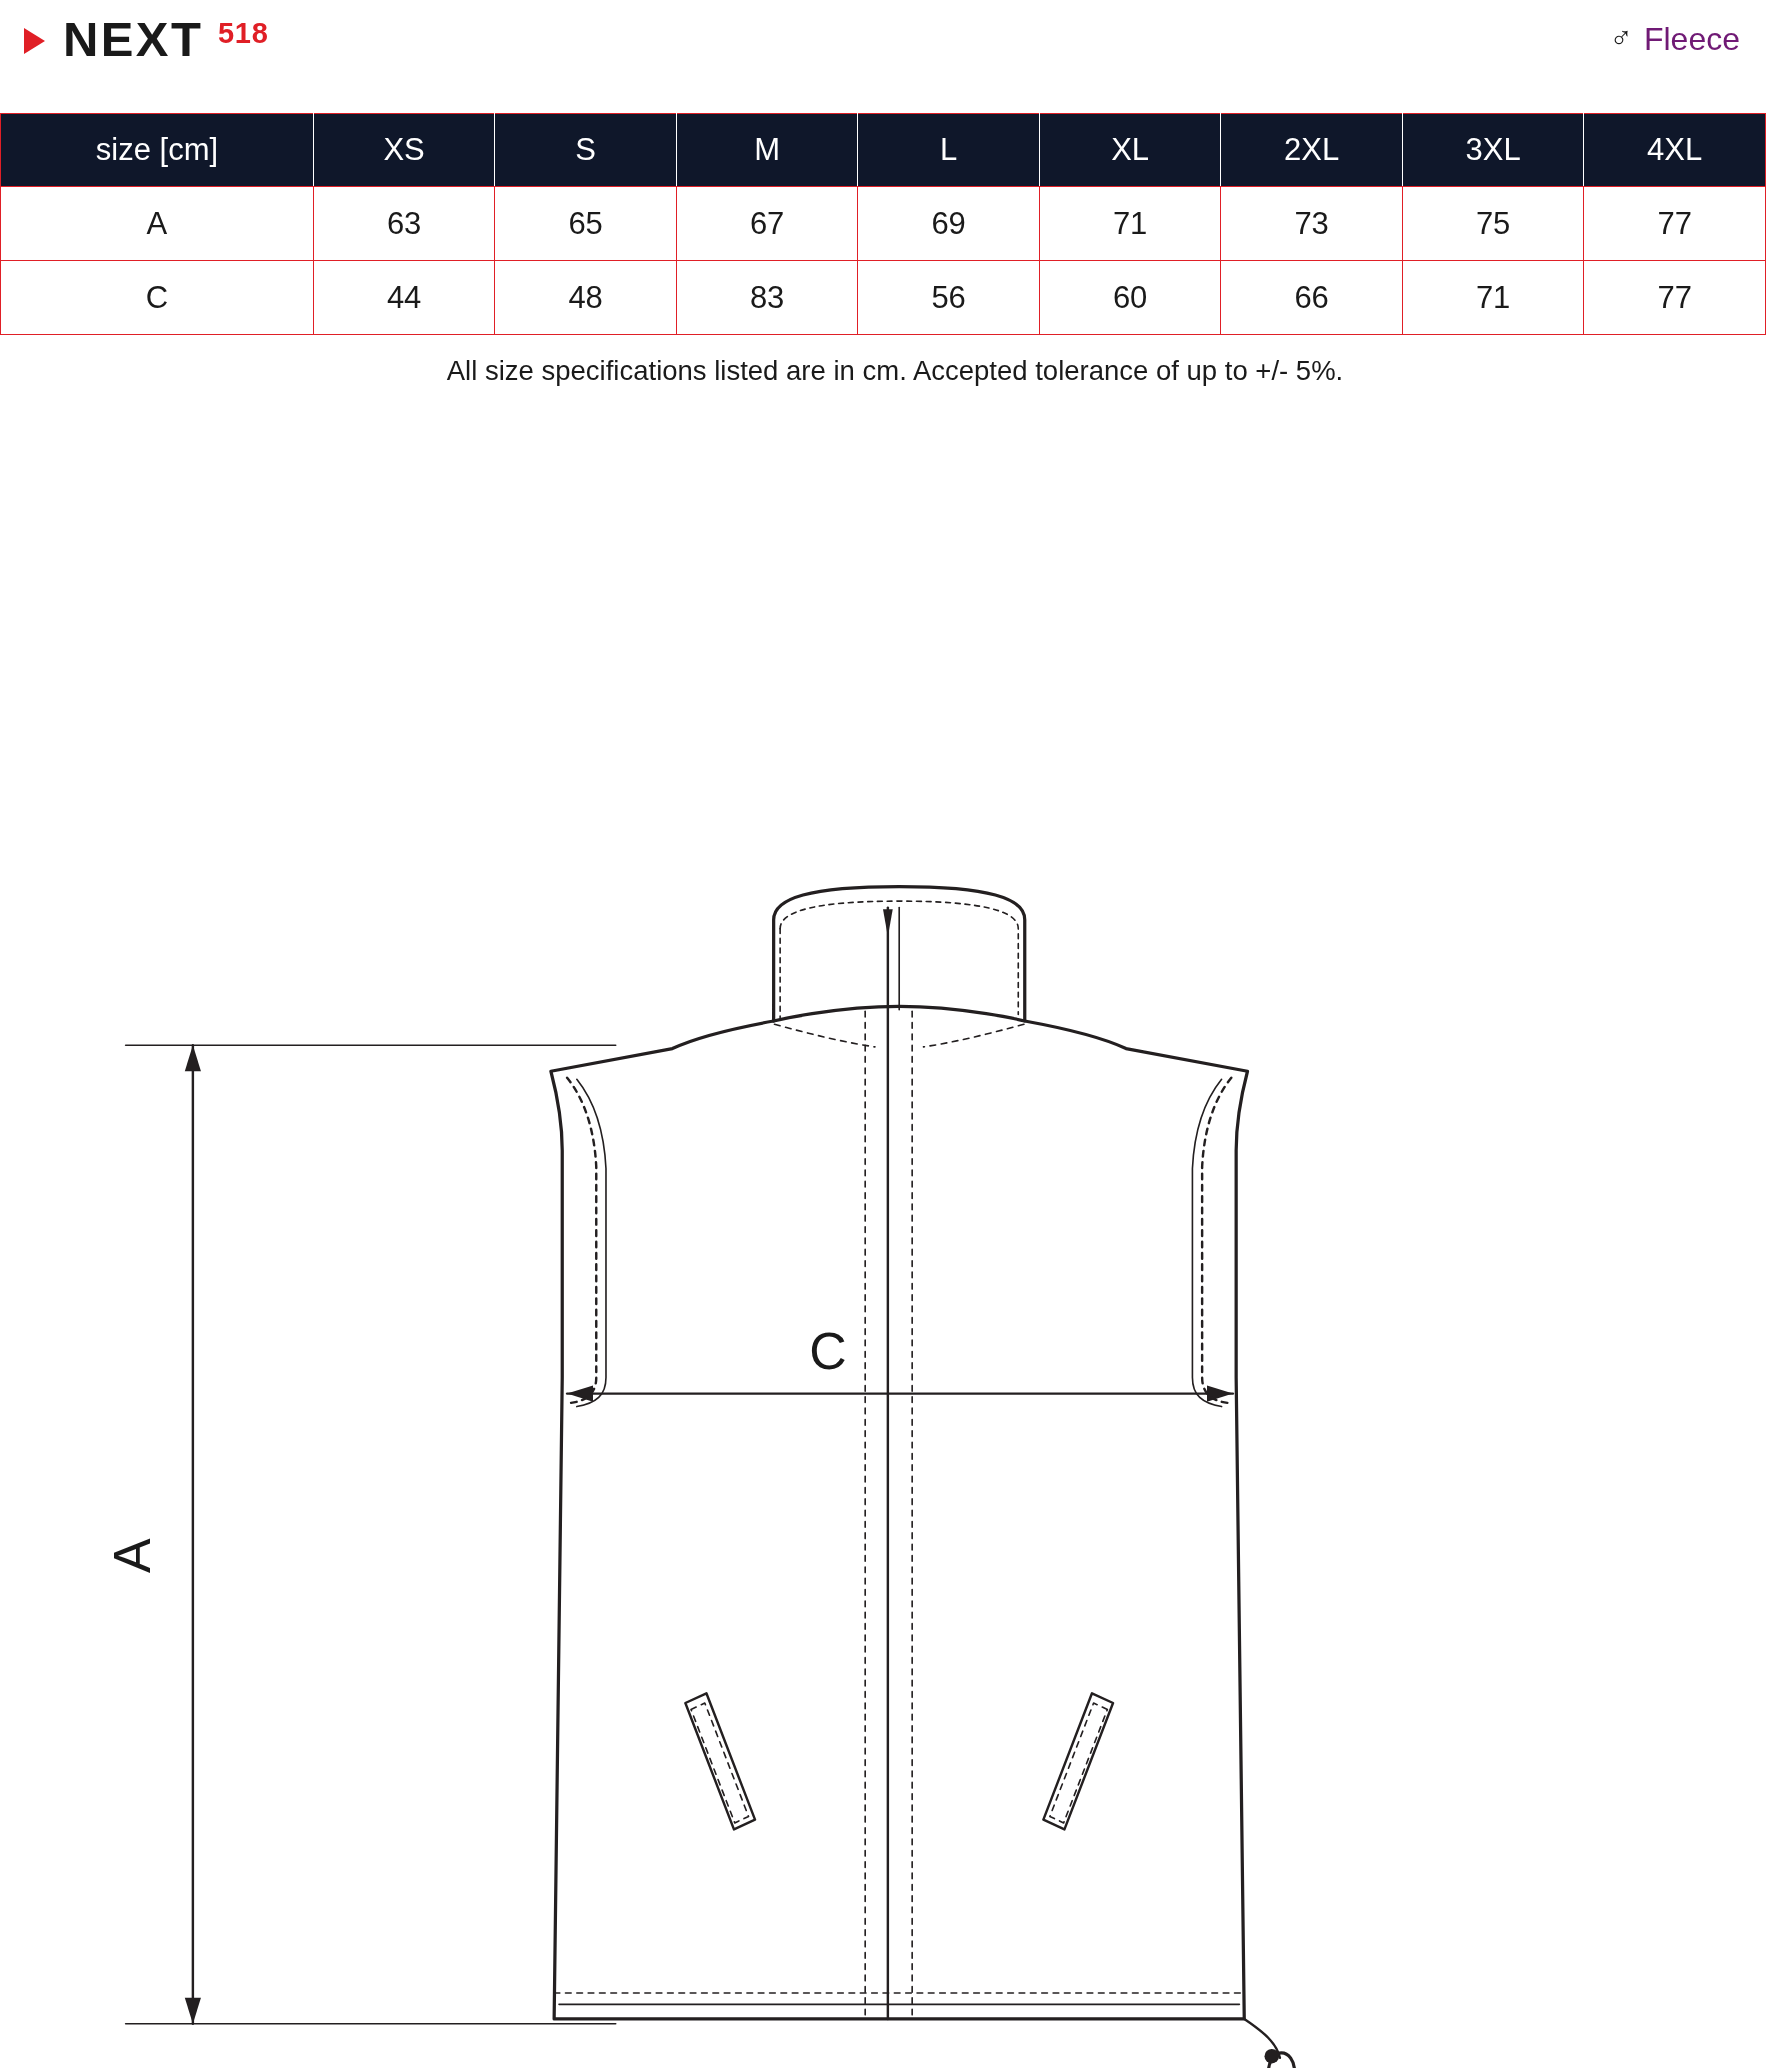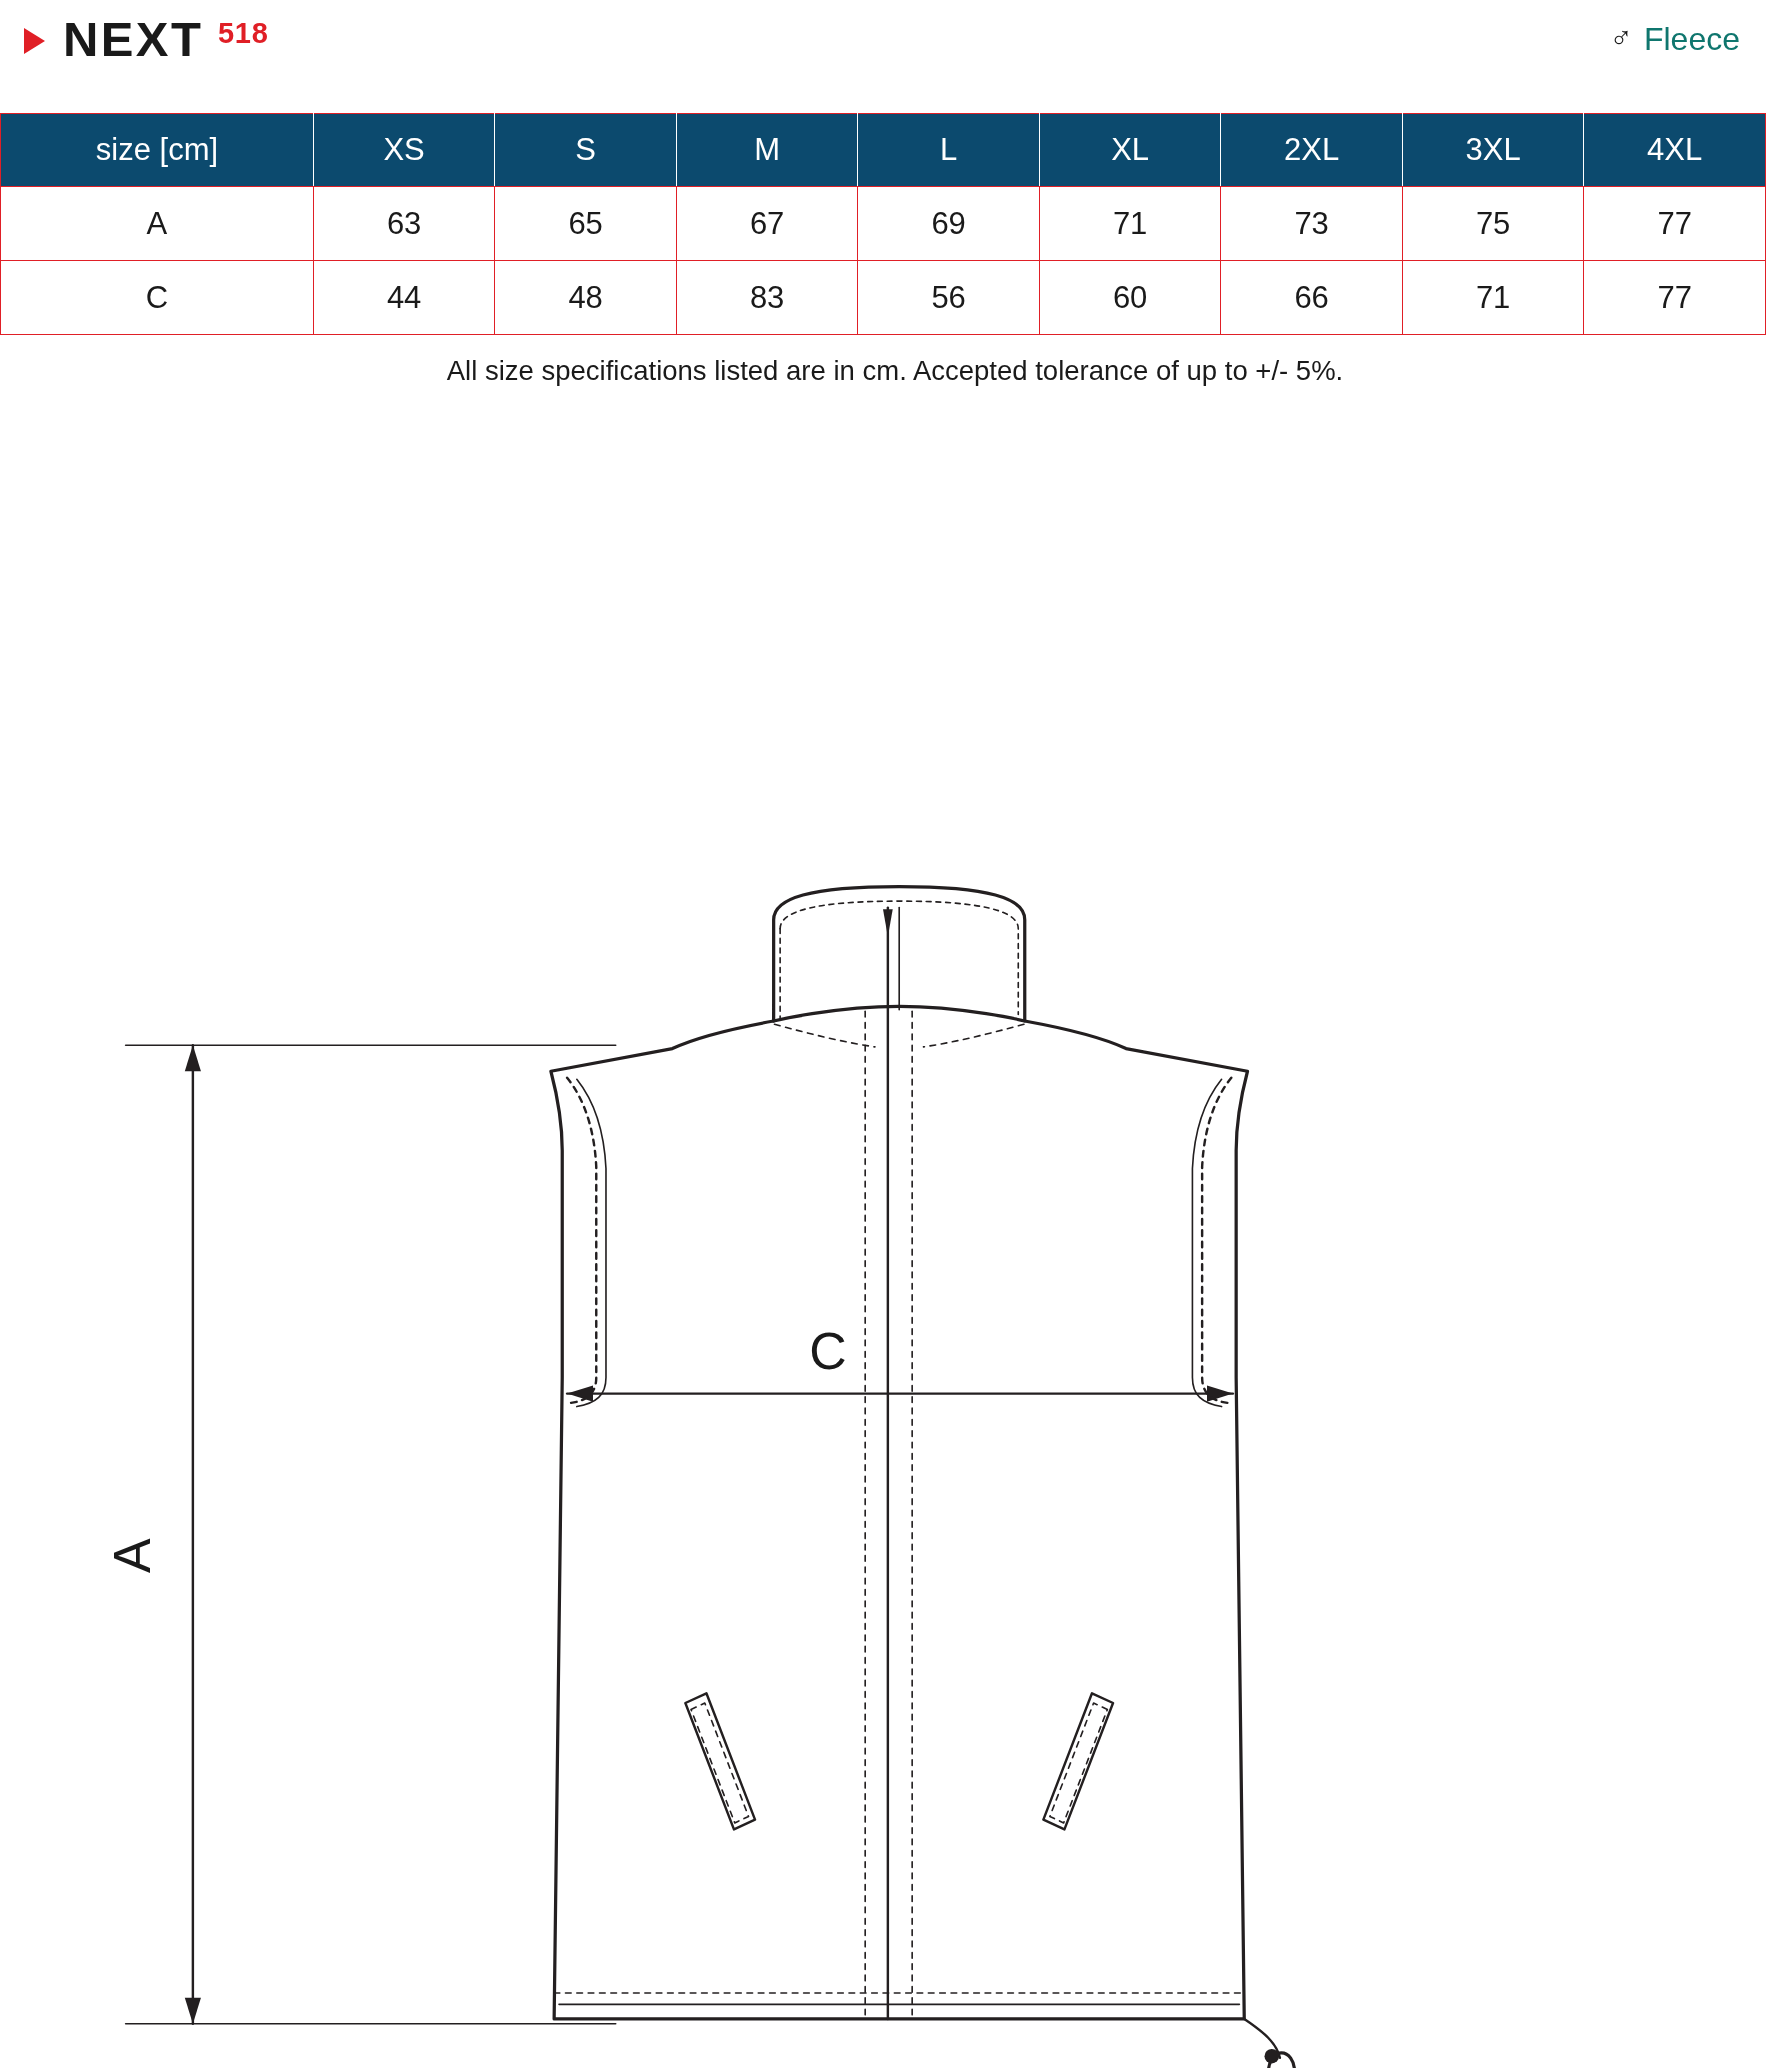--- a/index.html
+++ b/index.html
@@ -67,21 +67,21 @@
   }
   .gender-icon {
     font-size: 31px;
     color: #1a1a1a;
     line-height: 1;
     position: relative;
     top: -1.6px;
   }
   .category-label {
     font-size: 32px;
-    color: #0f766e;
+    color: #701a75;
   }
 
   
   .size-table {
     position: absolute;
     left: 0;
     top: 113px;
     width: 1766px;
     border-collapse: collapse;
     table-layout: fixed;
@@ -89,21 +89,21 @@
   .size-table th,
   .size-table td {
     border: 1.6px solid #e01f26;
     text-align: center;
     font-size: 31px;
     font-weight: normal;
     height: 71px;
     color: #1a1a1a;
   }
   .size-table thead th {
-    background: #0c4a6e;
+    background: #0f172a;
     color: #ffffff;
     font-weight: normal;
     height: 70px;
     border-color: #ffffff;
     border-top-color: #e01f26;
     border-bottom-color: #e01f26;
   }
   .size-table thead th:first-child {
     border-left-color: #e01f26;
   }

